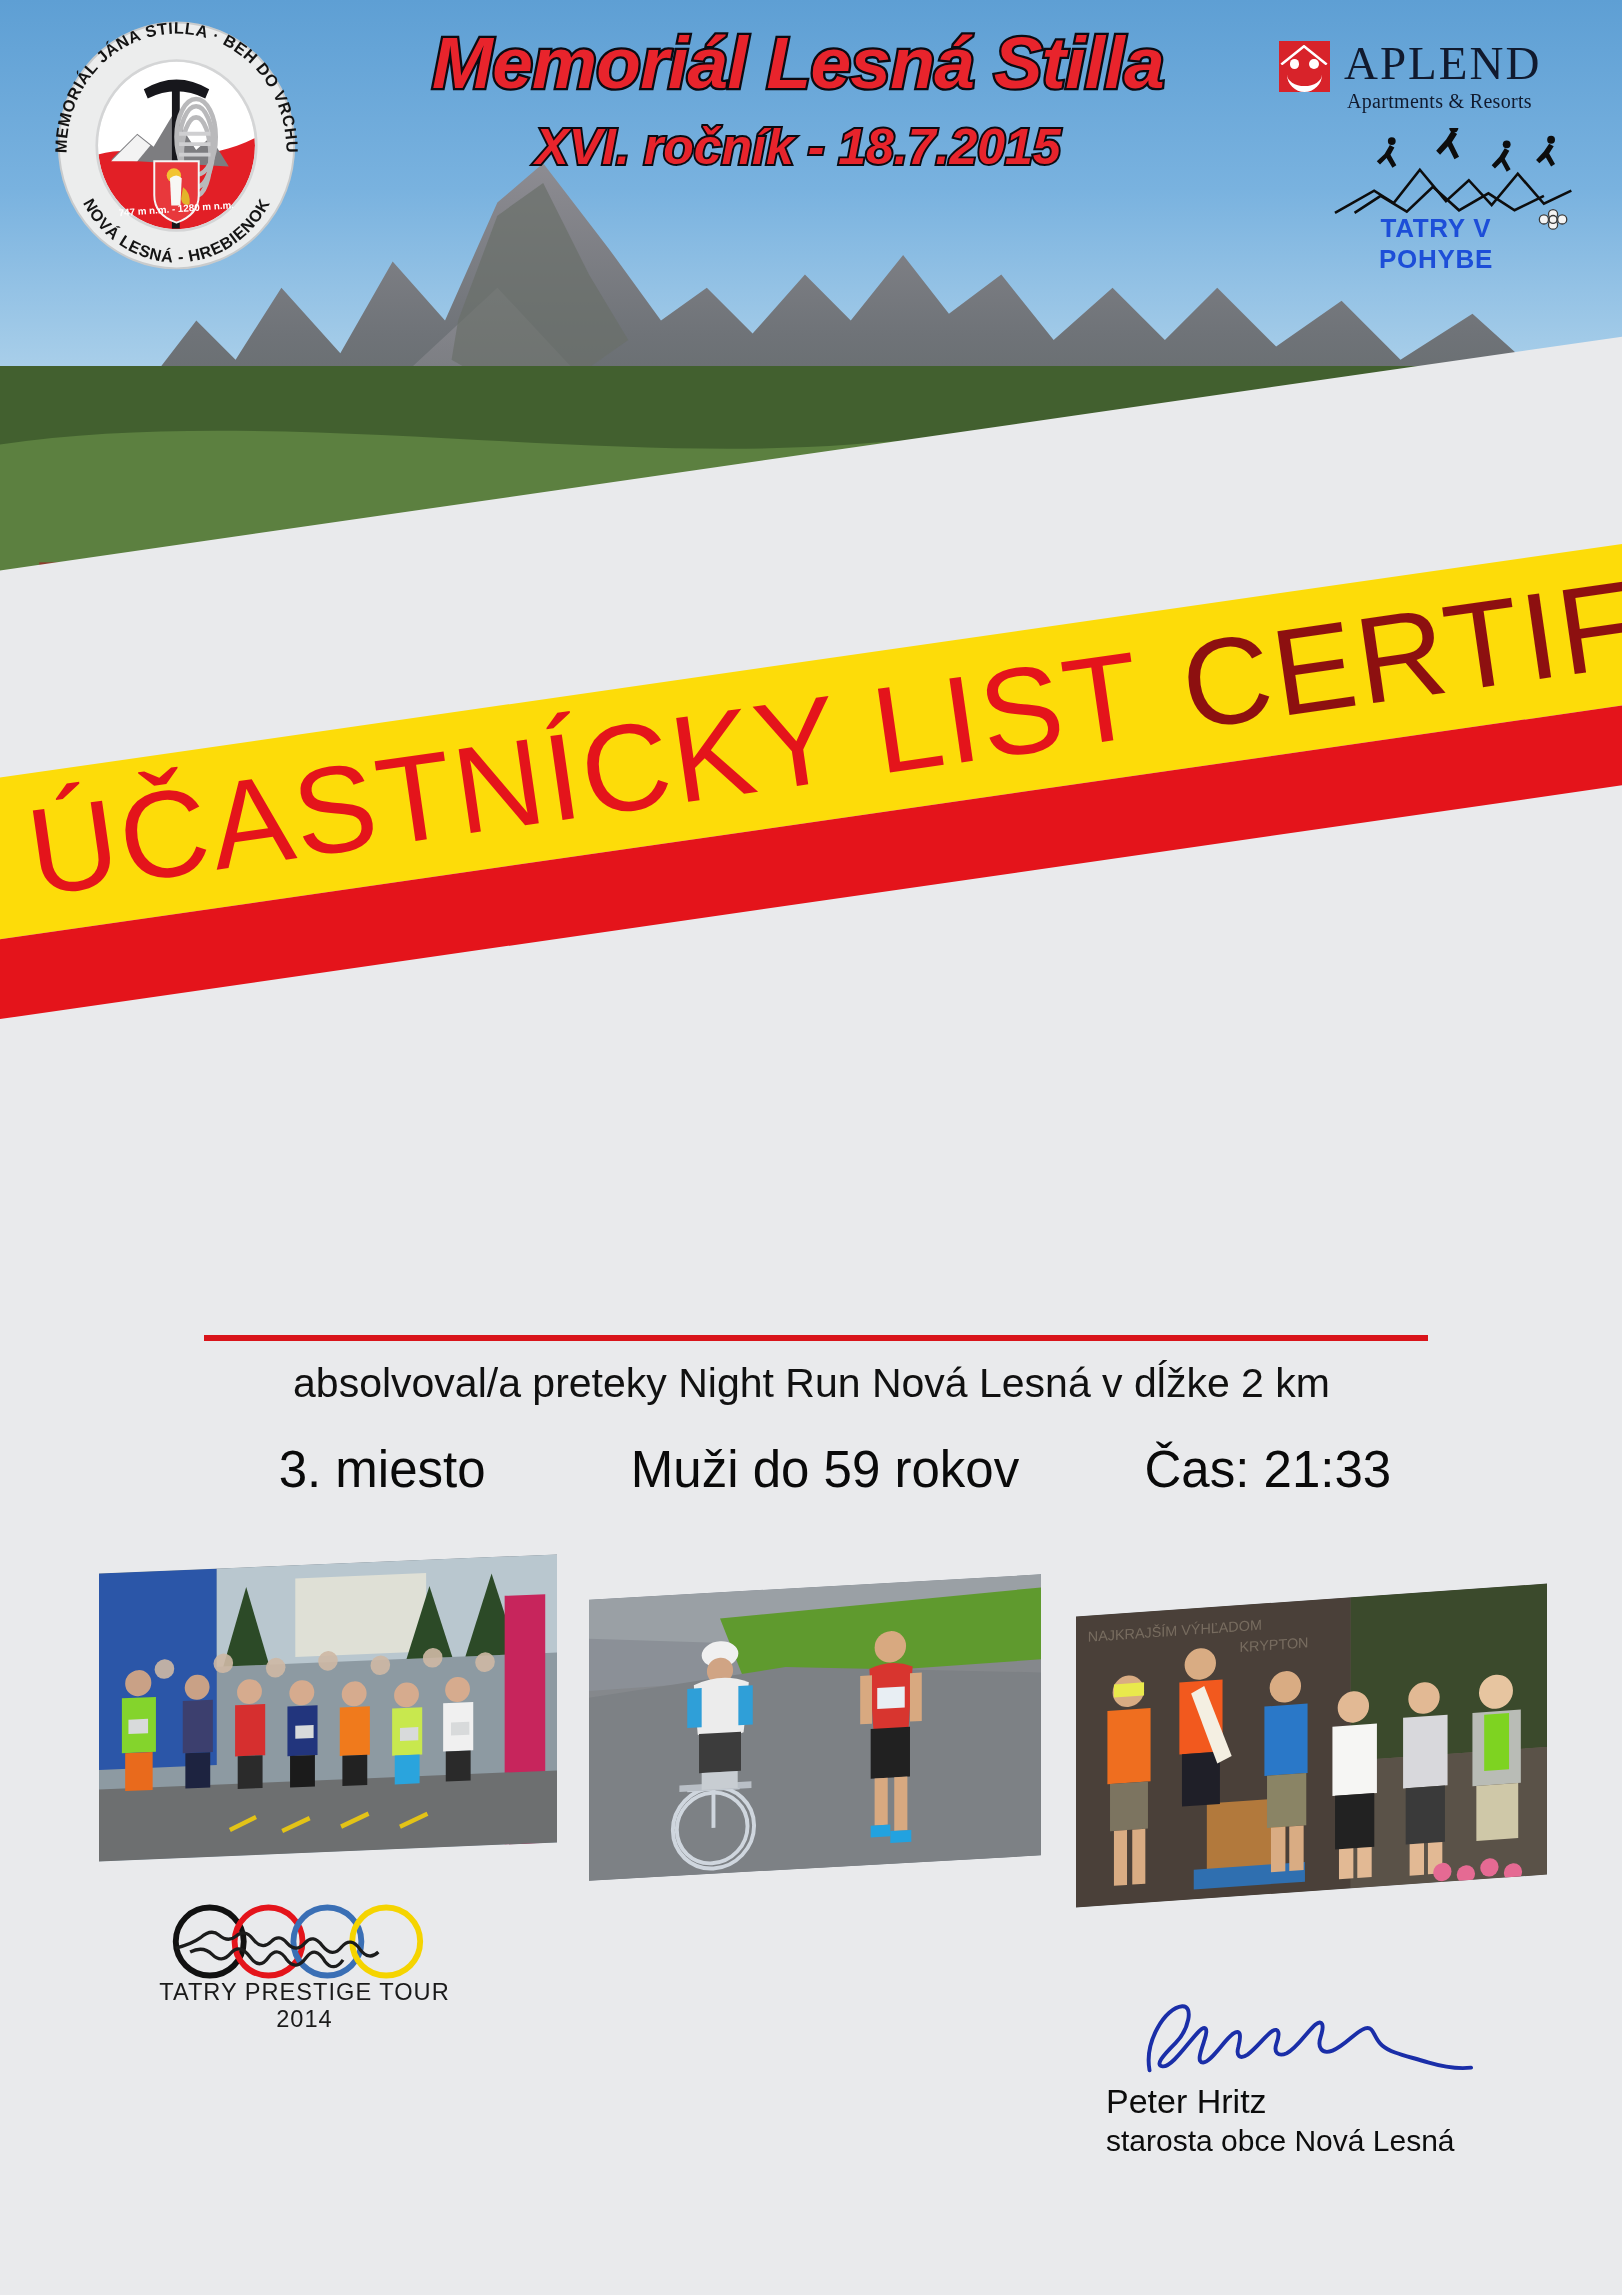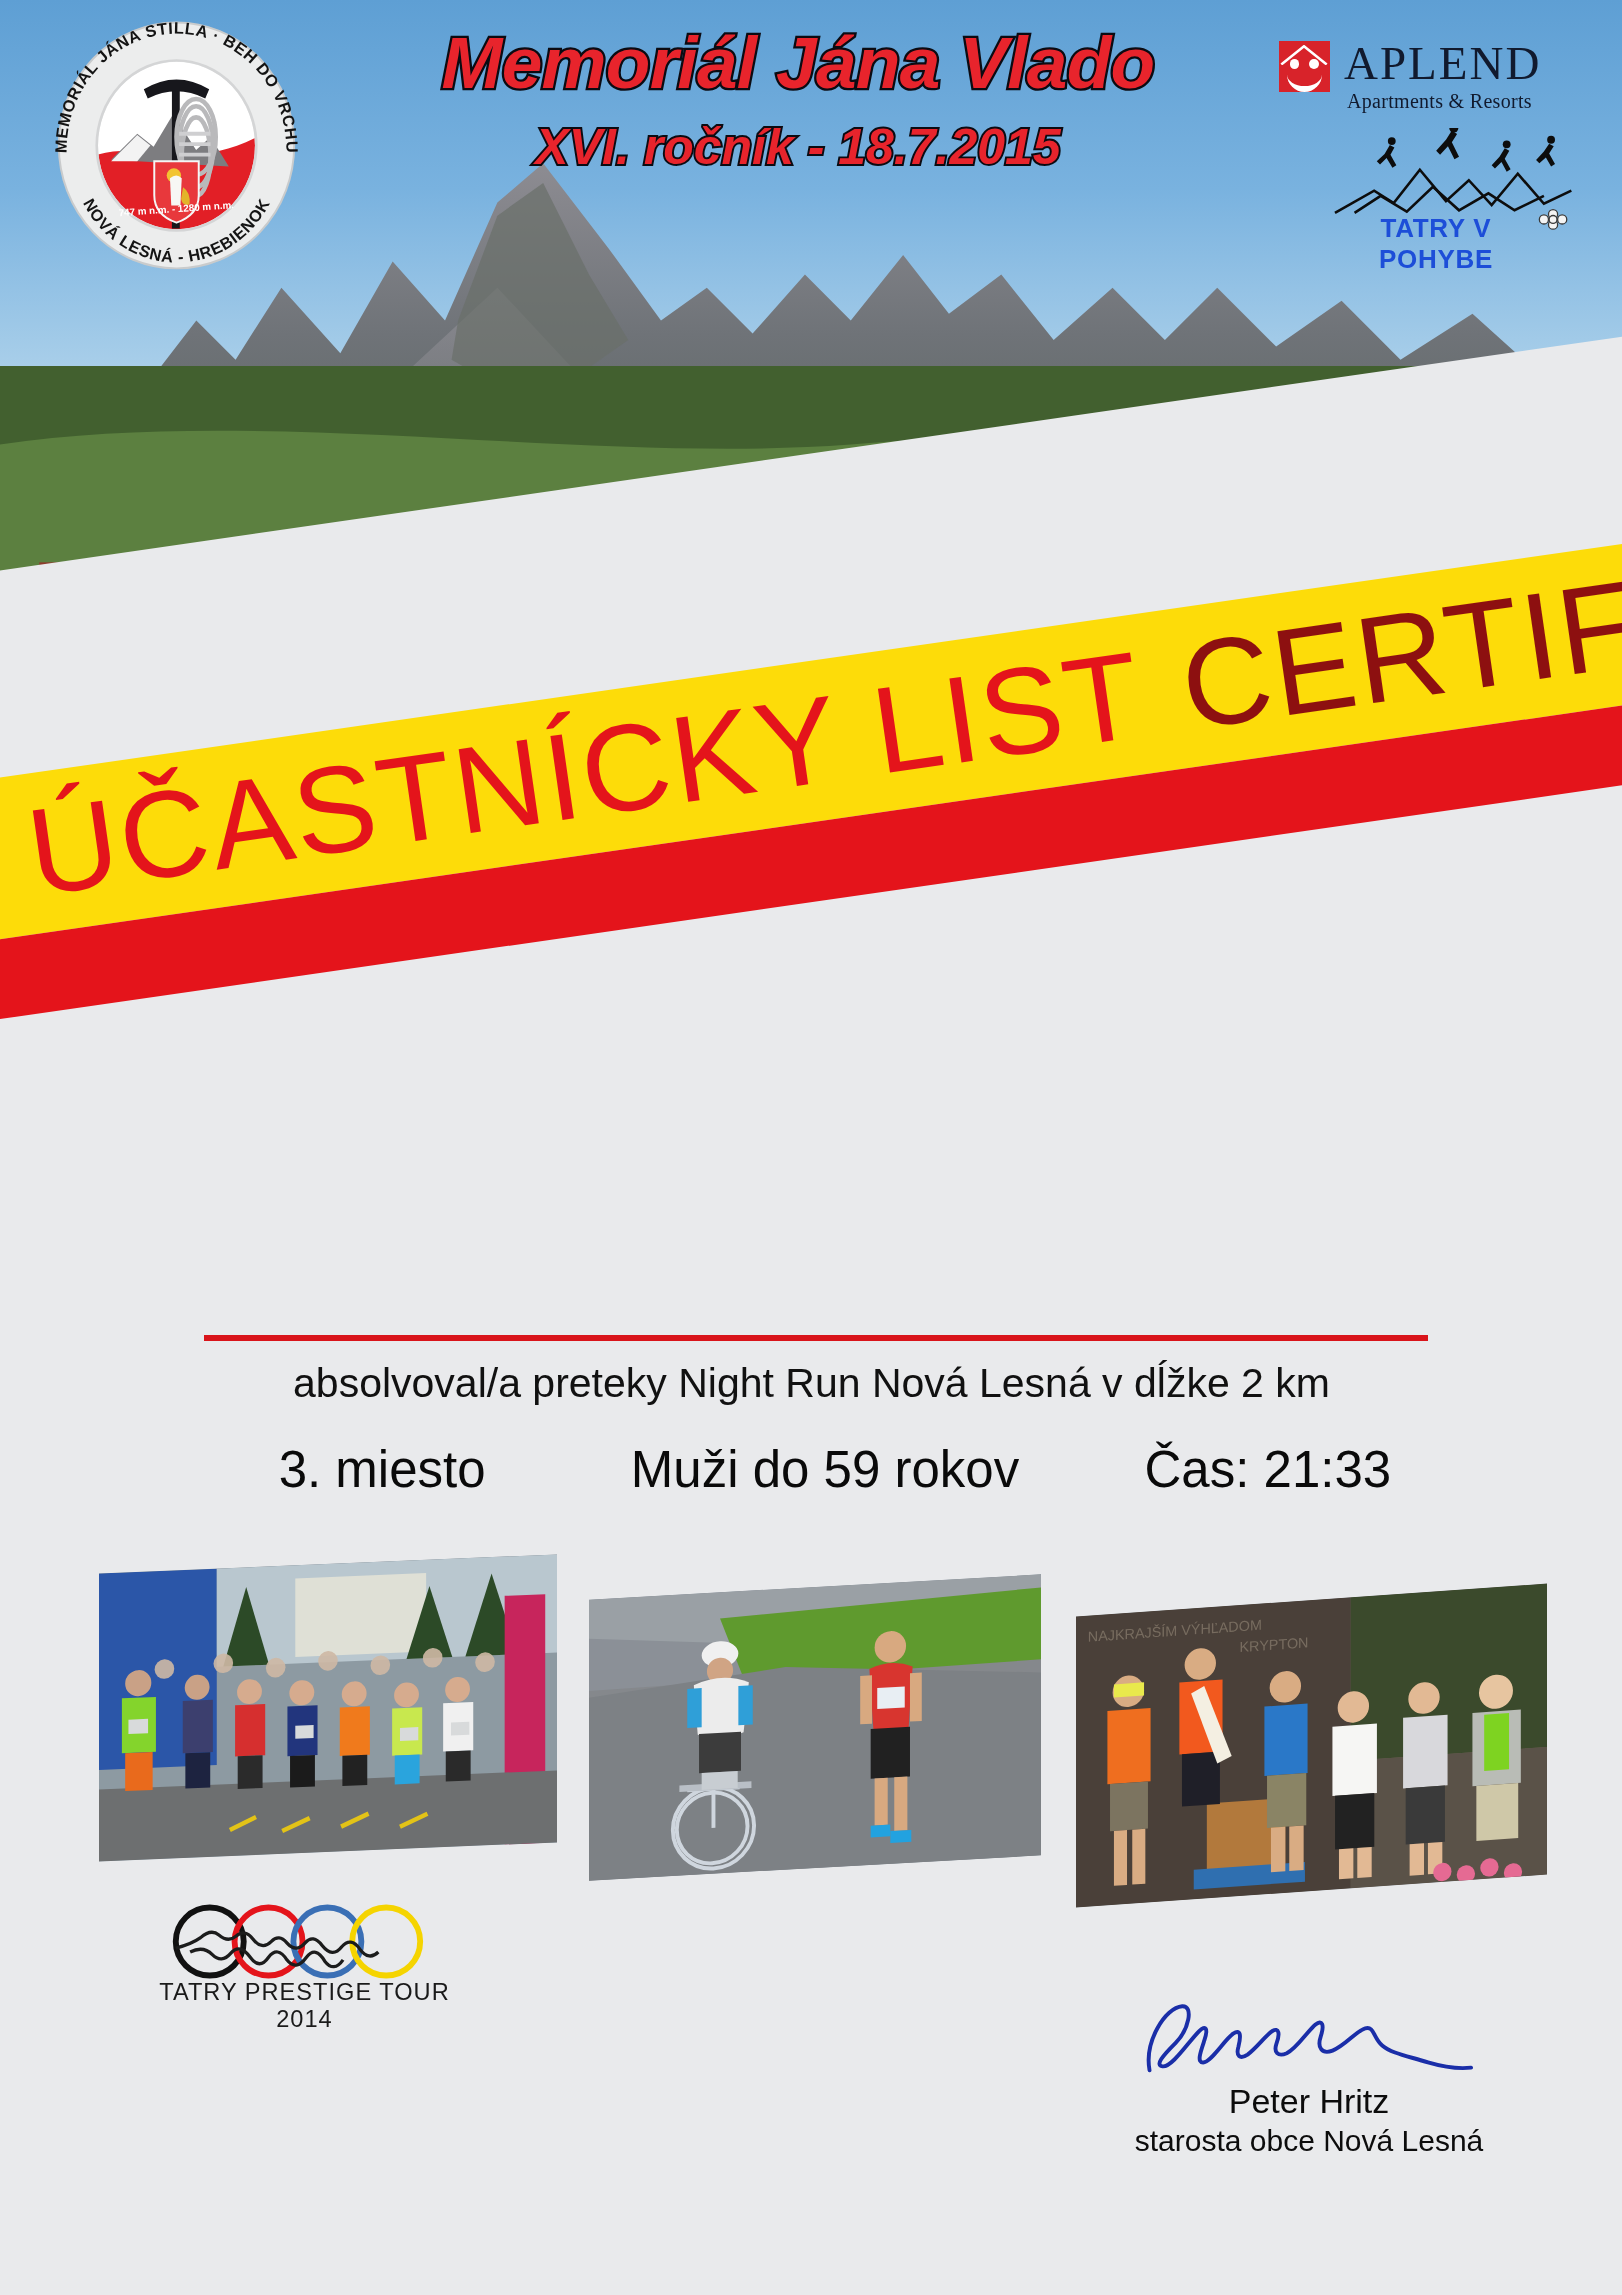--- a/index.html
+++ b/index.html
@@ -161,21 +161,21 @@
   .tpt{position:absolute;left:164px;top:1901px;width:281px;height:85px;}
   .tpt svg{display:block;width:100%;height:100%;}
   .tpt-label{
     position:absolute;left:141px;top:1979px;width:327px;
     text-align:center;font-size:23.6px;color:#1a1a1a;letter-spacing:1px;
   }
   .place-date{
     position:absolute;left:105px;top:2097px;
     font-size:34px;color:#0c0c0c;
   }
-  .sig-wrap{position:absolute;left:1106px;top:2002px;width:406px;text-align:center;}
+  .sig-wrap{position:absolute;left:1106px;top:2002px;width:406px;}
   .sig-ink{width:366px;height:79px;margin:0 auto;}
   .sig-ink svg{display:block;width:100%;height:100%;}
   .sig-name{font-size:34px;color:#0c0c0c;margin-top:1.3px;}
   .sig-role{font-size:30px;color:#0c0c0c;margin-top:2.6px;}
 </style>
 </head>
 <body>
 
 <div class="page">
 
@@ -319,21 +319,21 @@
       <text font-family="Liberation Sans, sans-serif" font-size="25" font-weight="bold" fill="#141414" letter-spacing="1">
         <textPath href="#arcTop" startOffset="50%" text-anchor="middle">MEMORIÁL JÁNA STILLA  ·  BEH DO VRCHU</textPath>
       </text>
       <text font-family="Liberation Sans, sans-serif" font-size="25" font-weight="bold" fill="#141414" letter-spacing="1">
         <textPath href="#arcBot" startOffset="50%" text-anchor="middle">NOVÁ LESNÁ - HREBIENOK</textPath>
       </text>
       <text x="210" y="300" text-anchor="middle" font-family="Liberation Sans, sans-serif" font-size="15" font-weight="bold" fill="#ffffff" transform="rotate(-4 210 300)">747 m n.m. - 1280 m n.m.</text>
     </svg>
   </div>
 
-  <div class="event-title">Memoriál Jána Vlado</div>
+  <div class="event-title">Memoriál Lesná Stilla</div>
   <div class="event-sub">XVI. ročník - 18.7.2015</div>
 
   <div class="aplend">
     <div class="aplend-mark">
       <div class="roofline">
         <svg viewBox="0 0 74 30">
             <polyline points="2,30 37,2 72,30" fill="none" stroke="#ffffff" stroke-width="4"></polyline>
           </svg>
       </div>
       <div class="eye l"></div>

